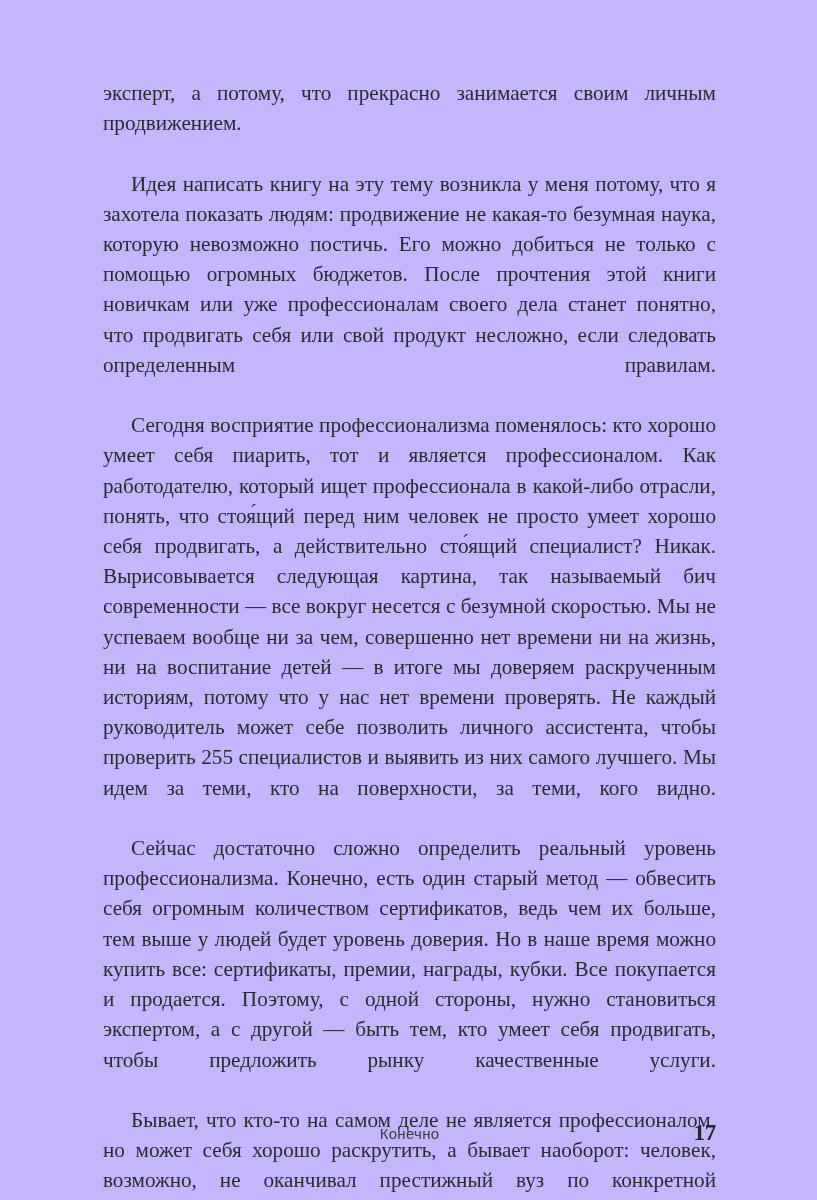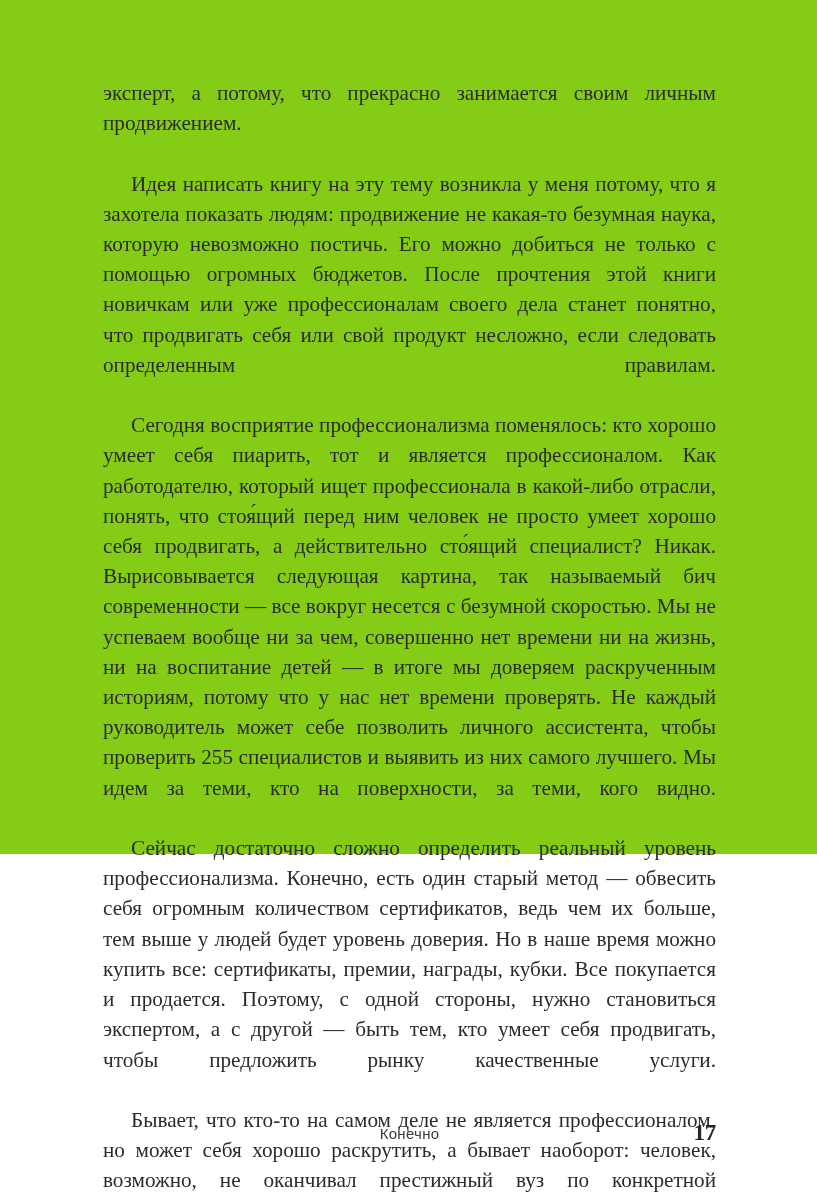--- a/index.html
+++ b/index.html
@@ -15,22 +15,22 @@
     color: #2b2b2b;
     overflow: hidden;
     position: relative;
     -webkit-font-smoothing: antialiased;
   }
 
   .page {
     position: absolute;
     inset: 0;
     width: 817px;
-    height: 854px;
-    background: #84cc16;
+    height: 1200px;
+    background: #c4b5fd;
   }
 
   .text-block {
     position: absolute;
     left: 103px;
     top: 78px;
     width: 613px;
   }
 
   .para {

